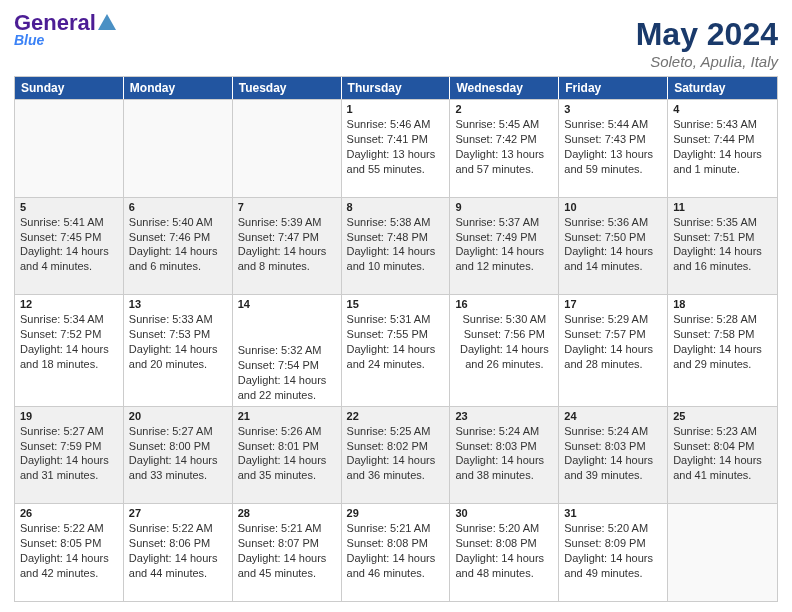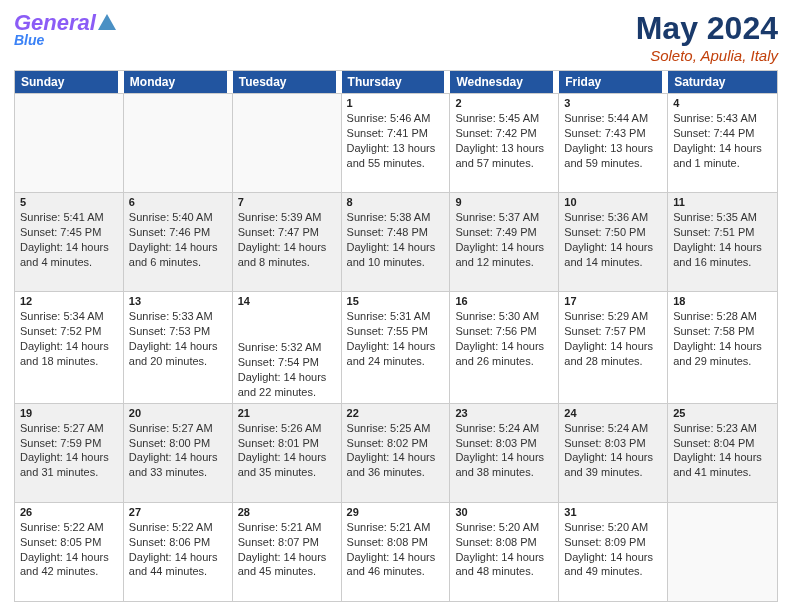--- a/index.html
+++ b/index.html
@@ -23,48 +23,49 @@
       align-items: flex-start;
       margin-bottom: 6px;
     }
     .logo {
       display: flex;
       flex-direction: column;
       align-items: flex-start;
     }
     .title-block {
       text-align: right;
+      margin-top: 6px;
     }
     .title-month {
       font-size: 32px;
       font-weight: bold;
       color: #1a3a6b;
     }
     .title-location {
       font-size: 15px;
-      color: #c2410c;
+      color: #737373;
       font-style: italic;
     }
     .calendar {
       flex: 1;
       display: flex;
       flex-direction: column;
       border: 1px solid #ccc;
     }
     .cal-header {
       display: grid;
       grid-template-columns: repeat(7, 1fr);
       background: #2255a0;
     }
     .cal-header-cell {
       color: #fff;
       font-weight: bold;
       font-size: 12px;
       padding: 4px 6px;
-      border-right: 6px solid #ffffff;
+      border-right: 1px solid #ffffff;
       text-align: left;
     }
     .cal-header-cell:last-child { border-right: none; }
     .cal-body {
       flex: 1;
       display: flex;
       flex-direction: column;
     }
     .cal-week {
       display: grid;
@@ -101,21 +102,21 @@
       gap: 2px;
     }
   </style>
 </head>
 <body>
 
 <div class="page">
   <div class="header">
     <div class="logo">
       <div class="logo-wrap">
-        <span style="font-size:22px;font-weight:bold;color:#8b5cf6;font-style:italic;">General</span>
+        <span style="font-size:22px;font-weight:bold;color:#4c1d95;">General</span>
         <svg width="18" height="22" viewBox="0 0 18 22">
           <polygon points="9,2 18,18 0,18" fill="#4a90c4"></polygon>
         </svg>
       </div>
       <div style="font-size:14px;font-weight:bold;color:#3b82f6;font-style:italic;margin-top:-4px;">Blue</div>
     </div>
     <div class="title-block">
       <div class="title-month">May 2024</div>
       <div class="title-location">Soleto, Apulia, Italy</div>
     </div>
@@ -240,21 +241,21 @@
           </div>
           <div class="cal-cell">
             <span class="day-num">15</span>
             <div class="cell-text" style="white-space: pre-line;">Sunrise: 5:31 AM
 Sunset: 7:55 PM
 Daylight: 14 hours
 and 24 minutes.</div>
           </div>
           <div class="cal-cell">
             <span class="day-num">16</span>
-            <div class="cell-text" style="white-space: pre-line;">Sunrise: 5:30 AM
+            <div class="cell-text" style="white-space: pre-line; text-align: center;">Sunrise: 5:30 AM
 Sunset: 7:56 PM
 Daylight: 14 hours
 and 26 minutes.</div>
           </div>
           <div class="cal-cell">
             <span class="day-num">17</span>
             <div class="cell-text" style="white-space: pre-line;">Sunrise: 5:29 AM
 Sunset: 7:57 PM
 Daylight: 14 hours
 and 28 minutes.</div>

